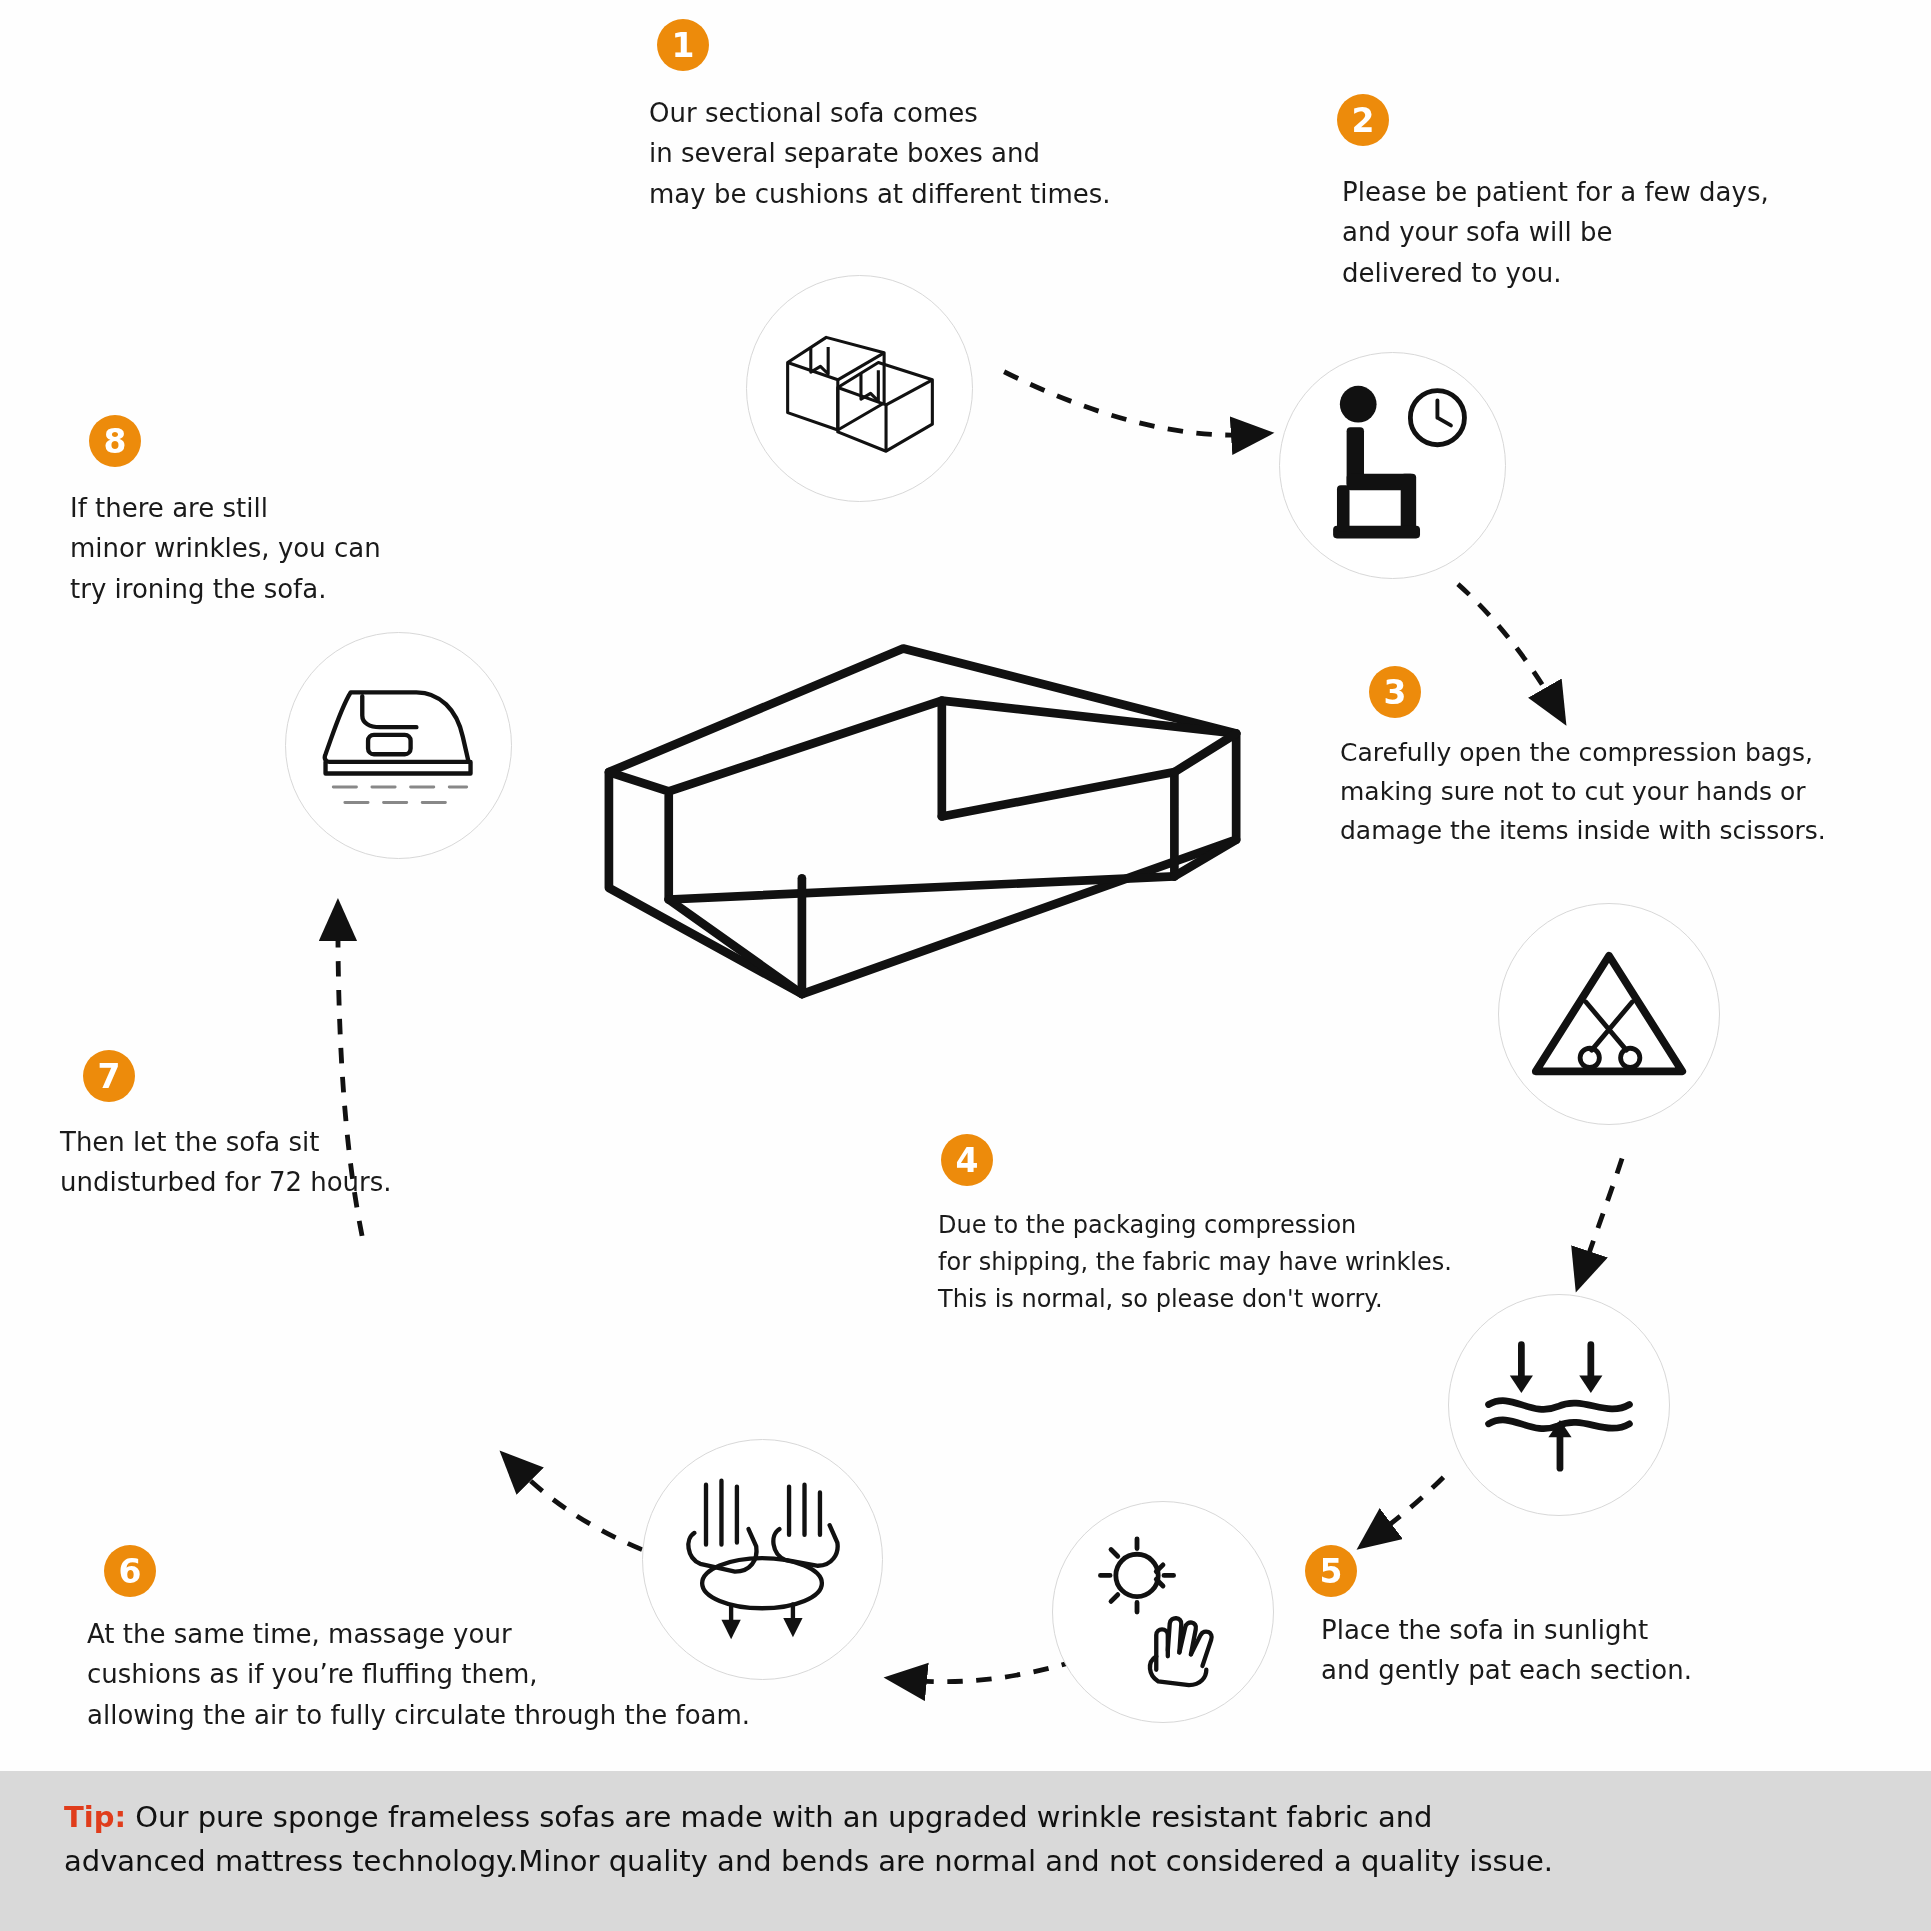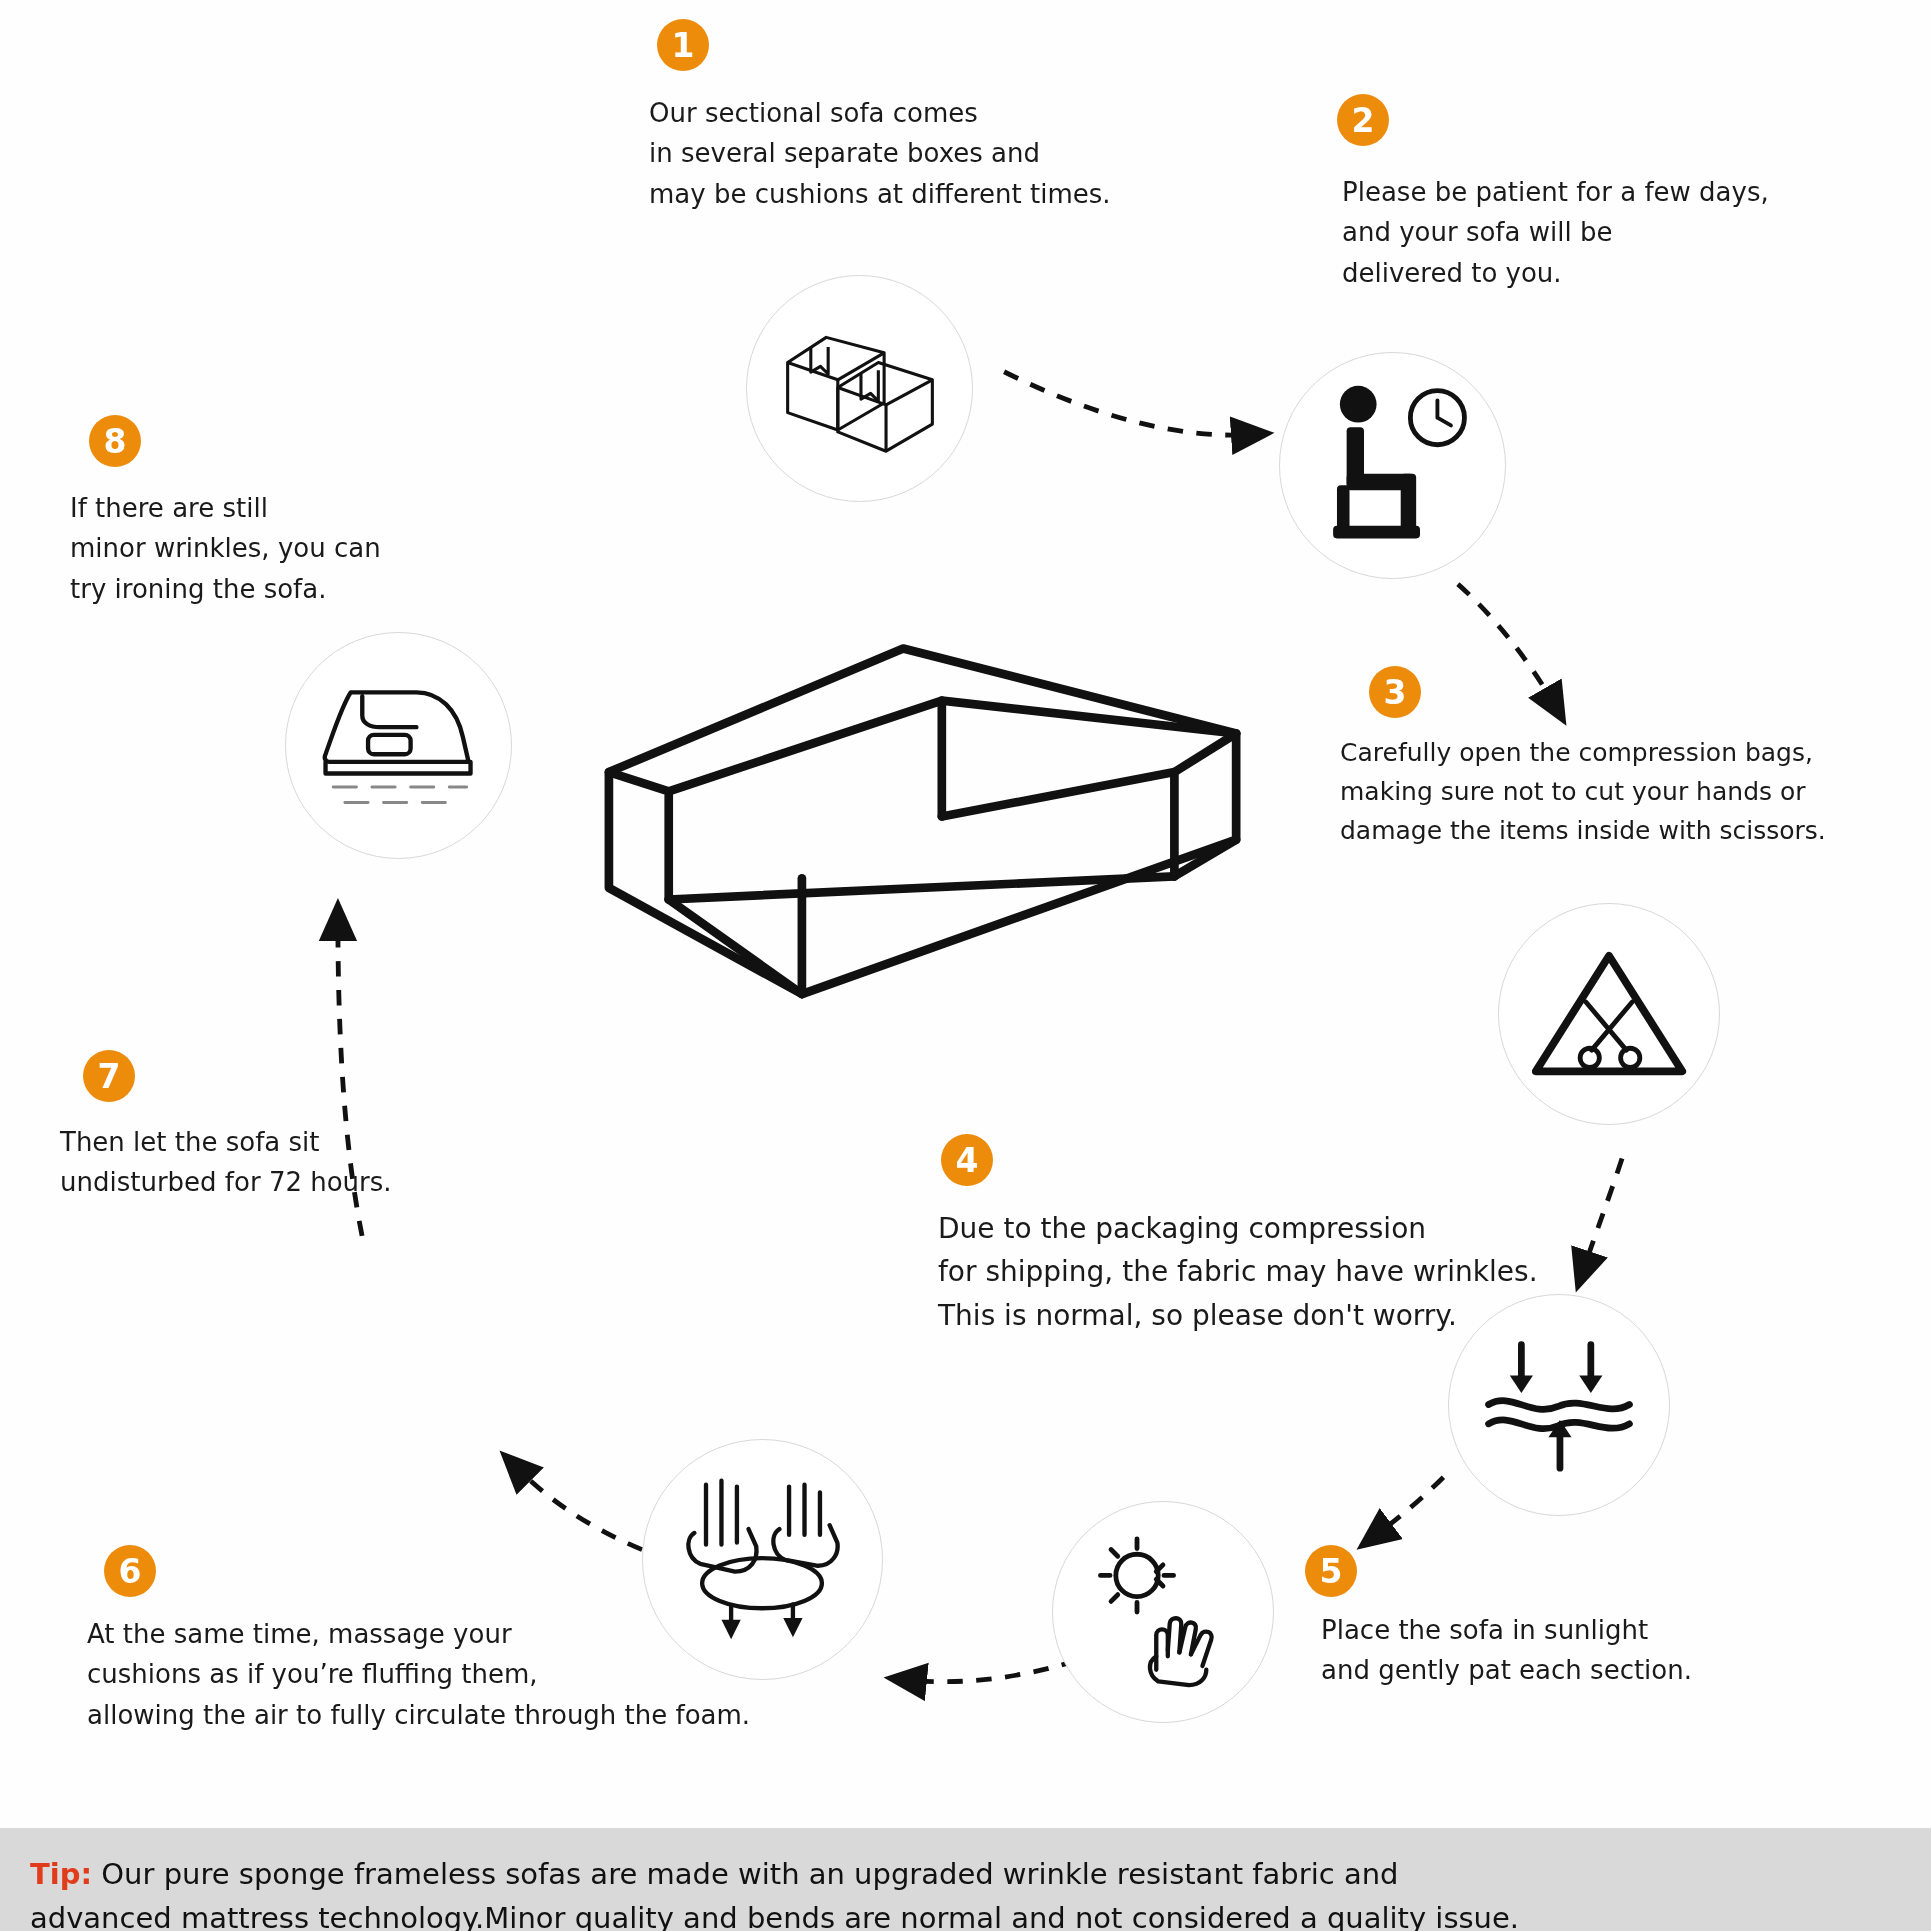--- a/index.html
+++ b/index.html
@@ -67,24 +67,24 @@
     left: 0; top: 0;
     width: 1931px;
     height: 1931px;
     pointer-events: none;
   }
   #tipbar {
     position: absolute;
     left: 0;
     bottom: 0;
     width: 1931px;
-    height: 103px;
+    height: 160px;
     background: #d9d9d9;
     box-sizing: border-box;
-    padding: 25px 41px 0 30px;
+    padding: 25px 41px 0 64px;
   }
   .tip-line {
     font-size: 29px;
     color: #111111;
     line-height: 1.5;
     font-family: "DejaVu Sans", sans-serif;
     font-weight: 500;
   }
   .tip-label {
     color: #E03C1B;
@@ -176,21 +176,21 @@
         <path d="M106,62 L64,112"></path>
         <circle cx="62" cy="120" r="10"></circle>
         <circle cx="104" cy="120" r="10"></circle>
       </g>
     </svg>
   </div>
 
   <div class="badge" style="left:941px; top:1134px;">
     <span>4</span>
   </div>
-  <div class="step-text" style="left:938px; top:1207px; width:637px; font-size:28px;">Due to the packaging compression
+  <div class="step-text" style="left:938px; top:1207px; width:637px; font-size:24px;">Due to the packaging compression
 for shipping, the fabric may have wrinkles.
 This is normal, so please don't worry.</div>
   <div class="icon-circle" style="left:1448px; top:1294px; width:222px; height:222px;">
     <svg width="164" height="145" viewBox="0 0 170 150">
       <g stroke="#111" stroke-width="7" fill="none" stroke-linecap="round">
         <path d="M46,12 L46,52"></path>
         <path d="M118,12 L118,52"></path>
         <path d="M86,140 L86,100"></path>
       </g>
       <g fill="#111">

